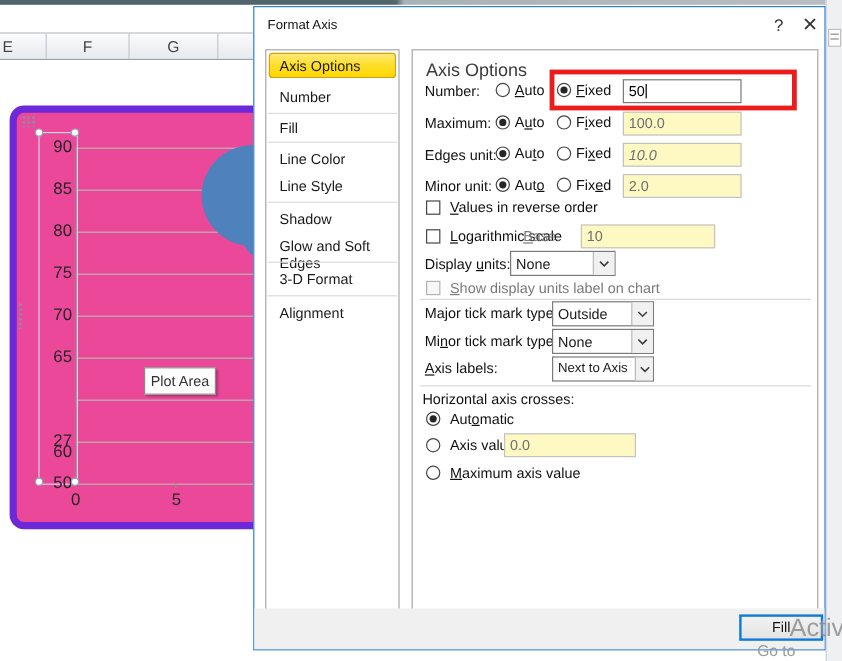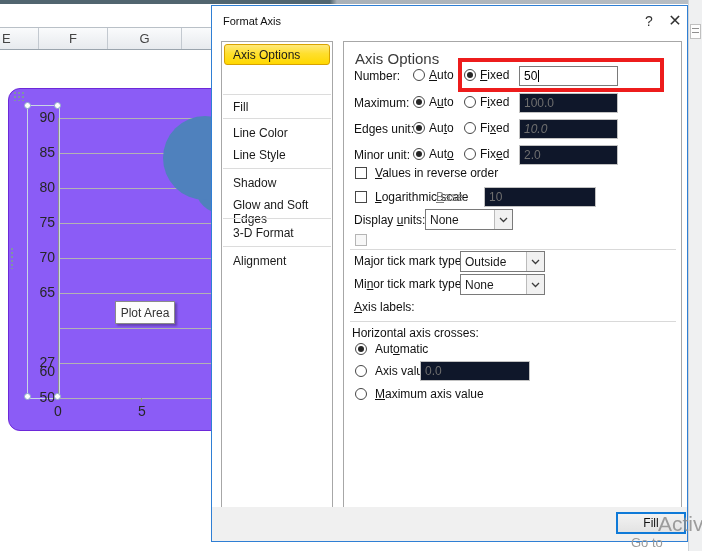--- a/index.html
+++ b/index.html
@@ -8,22 +8,22 @@
   .abs{position:absolute;}
   
   .topbar{left:0;top:0;width:702px;height:4px;
           background:linear-gradient(to right,#51656f 0,#51656f 47%,#a9b1b8 48%,#b8bec4 100%);}
   .colheaders{left:0;top:27px;width:212px;height:21px;display:flex;
               border-top:1px solid #b9c0c7;border-bottom:1px solid #9aa4ad;
               background:linear-gradient(#fafbfc,#e7eaee);font-size:13px;color:#444;}
   .colcell{border-right:1px solid #c3c9d0;display:flex;align-items:center;justify-content:center;height:100%;}
   .colcell.first{justify-content:flex-start;padding-left:2px;box-sizing:border-box;}
   
-  .chart{left:8px;top:88px;width:345px;height:341px;background:#8b5cf6;
-         border:1px solid #6d28d9;border-radius:12px;}
+  .chart{left:8px;top:88px;width:345px;height:341px;background:#ec4899;
+         border:6px solid #6d28d9;border-radius:12px;}
   .gridline{left:49px;width:290px;height:1px;background:#b3b3b3;}
   .vaxis{left:49px;top:29px;width:1px;height:281px;background:#8f8f8f;}
   .ylab{left:14px;width:32px;text-align:right;font-size:14px;color:#262626;}
   .xlab{width:14px;text-align:center;font-size:14px;color:#262626;top:314px;}
   .selrect{left:18px;top:16px;width:31px;height:292px;border:1px solid #c9d6e4;}
   .handle{width:7px;height:7px;border:1px solid #8aa8c6;border-radius:50%;background:#fdfdfd;box-sizing:border-box;}
   .bubble{border-radius:50%;background:#4f81bd;}
   .tip{left:106px;top:212px;width:58px;height:21px;background:#fdfdfd;border:1px solid #8a8a8a;
        box-shadow:2px 2px 2px rgba(0,0,0,.28);display:flex;align-items:center;justify-content:center;
        font-size:12px;color:#333;}
@@ -49,21 +49,21 @@
   .heading{font-size:15px;color:#3b3b3b;}
   .lbl{font-size:12px;color:#111;white-space:nowrap;}
   .lbl.dis{color:#7a7a7a;}
   .ak{text-decoration:underline;}
   .radio{width:12px;height:12px;border:1px solid #464646;border-radius:50%;background:#fff;box-sizing:border-box;}
   .radio.checked::after{content:"";position:absolute;left:2px;top:2px;width:6px;height:6px;border-radius:50%;background:#262626;}
   .cb{width:12px;height:12px;border:1px solid #464646;background:#fff;box-sizing:border-box;}
   .cb.dis{border-color:#b5b5b5;background:#f7f7f7;}
   .field{height:20px;border:1px solid #7a7a7a;background:#fff;font-size:12px;box-sizing:border-box;
          display:flex;align-items:center;padding:0 4px;color:#000;}
-  .field.dis{background:#0f172a;border-color:#c2c2c2;color:#6f6f6f;}
+  .field.dis{background:#fef9c3;border-color:#c2c2c2;color:#6f6f6f;}
   .caret{width:1px;height:12px;background:#000;margin-left:1px;}
   .combo{height:21px;border:1px solid #7a7a7a;background:#fff;font-size:12px;box-sizing:border-box;}
   .combo .ctxt{position:absolute;left:4px;top:3px;white-space:nowrap;}
   .combo .chev{position:absolute;right:0;top:0;bottom:0;width:17px;background:#f1f1f1;
                border-left:1px solid #bbb;display:flex;align-items:center;justify-content:center;}
   .sep{height:1px;background:#d9d9d9;}
   .hl-red{border:4px solid #ed1c1c;box-sizing:border-box;z-index:3;}
   .dlg-footer{left:0;right:0;top:501px;height:34px;background:#f0f0f0;}
   .close-btn{left:404px;top:506px;width:70px;height:22px;background:linear-gradient(#f2f2f2,#e3e3e3);
              border:2px solid #0f7ad8;font-size:12px;color:#111;display:flex;align-items:center;justify-content:center;box-sizing:border-box;}
@@ -130,20 +130,21 @@
       <i></i>
     </div>
 
   <div class="abs dialog">
     <div class="abs dlg-title">Format Axis</div>
     <div class="abs dlg-help">?</div>
     <div class="abs dlg-x">✕</div>
 
     <div class="abs box sidebar">
       <div class="abs sb-item sel" style="top:2px;">Axis Options</div>
+      <div class="abs sb-item" style="top:30px;">Number</div>
       <div class="abs sb-sep" style="top:52px;"></div>
       <div class="abs sb-item" style="top:56px;">Fill</div>
       <div class="abs sb-sep" style="top:76px;"></div>
       <div class="abs sb-item" style="top:82px;">Line Color</div>
       <div class="abs sb-item" style="top:104px;">Line Style</div>
       <div class="abs sb-sep" style="top:126px;"></div>
       <div class="abs sb-item" style="top:132px;">Shadow</div>
       <div class="abs sb-item" style="top:154px;">Glow and Soft Edges</div>
       <div class="abs sb-sep" style="top:176px;"></div>
       <div class="abs sb-item" style="top:182px;">3-D Format</div>
@@ -198,20 +199,21 @@
       <div class="abs combo" style="left:81px;top:167px;width:88px;">
         <span class="ctxt">None</span>
         <span class="chev">
             <svg width="9" height="6" viewBox="0 0 9 6">
               <path d="M1 1l3.5 3.5L8 1" fill="none" stroke="#3c3c3c" stroke-width="1.3"></path>
             </svg>
           </span>
       </div>
 
       <div class="abs cb dis" style="left:11px;top:192px;"></div>
+      <div class="abs lbl dis" style="left:31px;top:191px;"><span class="ak">S</span>how display units label on chart</div>
 
       <div class="abs sep" style="left:6px;top:207px;width:326px;"></div>
 
       <div class="abs lbl" style="left:10px;top:212px;">Ma<span class="ak">j</span>or tick mark type:</div>
       <div class="abs combo" style="left:116px;top:209px;width:85px;padding-left:38px;">
         <span class="ctxt">Outside</span>
         <span class="chev">
             <svg width="9" height="6" viewBox="0 0 9 6">
               <path d="M1 1l3.5 3.5L8 1" fill="none" stroke="#3c3c3c" stroke-width="1.3"></path>
             </svg>
@@ -222,20 +224,28 @@
       <div class="abs combo" style="left:116px;top:232px;width:85px;">
         <span class="ctxt">None</span>
         <span class="chev">
             <svg width="9" height="6" viewBox="0 0 9 6">
               <path d="M1 1l3.5 3.5L8 1" fill="none" stroke="#3c3c3c" stroke-width="1.3"></path>
             </svg>
           </span>
       </div>
 
       <div class="abs lbl" style="left:10px;top:258px;"><span class="ak">A</span>xis labels:</div>
+      <div class="abs combo" style="left:116px;top:255px;width:85px;">
+        <span class="ctxt" style="font-size:11px;">Next to Axis</span>
+        <span class="chev" style="width:14px;">
+            <svg width="9" height="6" viewBox="0 0 9 6">
+              <path d="M1 1l3.5 3.5L8 1" fill="none" stroke="#3c3c3c" stroke-width="1.3"></path>
+            </svg>
+          </span>
+      </div>
 
       <div class="abs sep" style="left:6px;top:279px;width:326px;"></div>
 
       <div class="abs lbl" style="left:8px;top:284px;">Horizontal axis crosses:</div>
       <div class="abs radio checked" style="left:11px;top:301px;"></div>
       <div class="abs lbl" style="left:31px;top:300px;">Aut<span class="ak">o</span>matic</div>
       <div class="abs radio" style="left:11px;top:323px;"></div>
       <div class="abs lbl" style="left:31px;top:322px;">Axis valu<span class="ak">e</span>:</div>
       <div class="abs field dis" style="left:76px;top:319px;width:110px;text-align:right;">0.0</div>
       <div class="abs radio" style="left:11px;top:346px;"></div>

